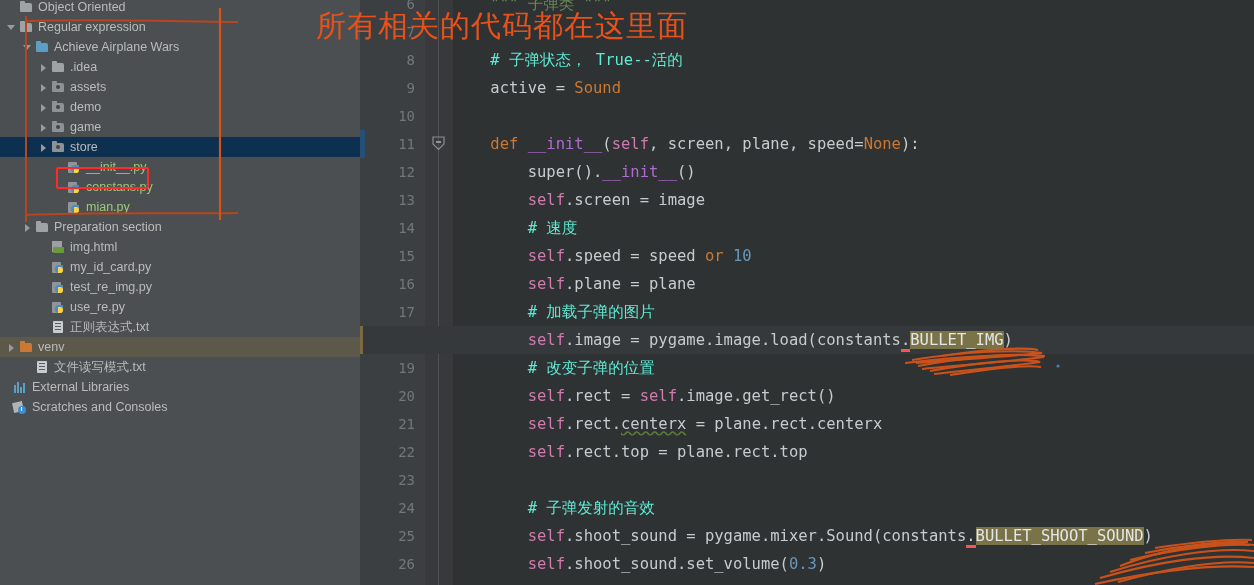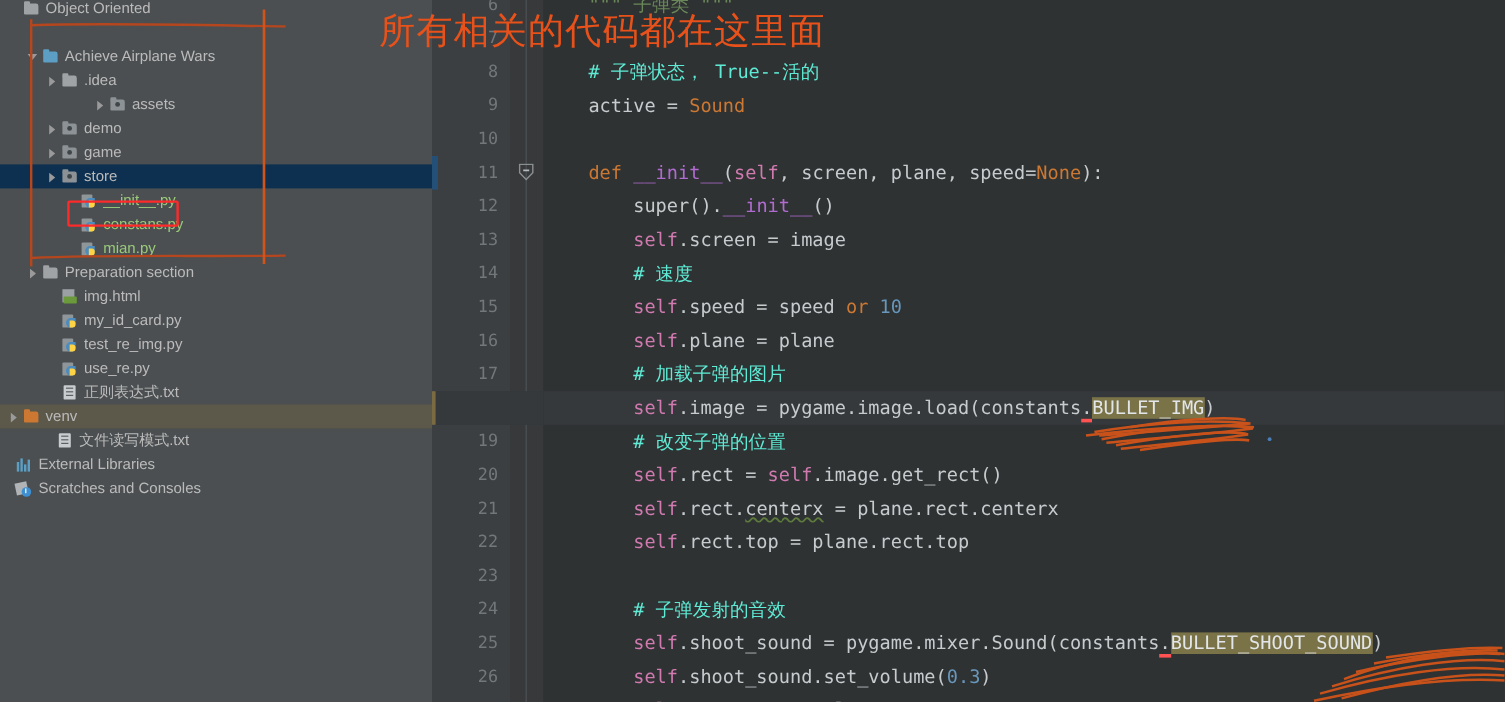--- a/index.html
+++ b/index.html
@@ -157,33 +157,39 @@
 
 <div class="app">
 
   <div class="sidebar" id="sidebar">
       <div class="tree-row" style="position: absolute; left: 0px; right: 0px; top: -3px;">
         <span style="width:6px;flex:0 0 6px"></span>
         <span class="arrow"></span>
         <span class="ico folder-gray"></span>
         <span class="lbl">Object Oriented</span>
       </div>
+      <div class="tree-row" style="position: absolute; left: 0px; right: 0px; top: 17px;">
+        <span style="width:6px;flex:0 0 6px"></span>
+        <span class="arrow open"></span>
+        <span class="ico folder-gray"></span>
+        <span class="lbl">Regular expression</span>
+      </div>
       <div class="tree-row" style="position: absolute; left: 0px; right: 0px; top: 37px;">
         <span style="width:22px;flex:0 0 22px"></span>
         <span class="arrow open"></span>
         <span class="ico folder-blue"></span>
         <span class="lbl">Achieve Airplane Wars</span>
       </div>
       <div class="tree-row" style="position: absolute; left: 0px; right: 0px; top: 57px;">
         <span style="width:38px;flex:0 0 38px"></span>
         <span class="arrow closed"></span>
         <span class="ico folder-gray"></span>
         <span class="lbl">.idea</span>
       </div>
-      <div class="tree-row" style="position: absolute; left: 0px; right: 0px; top: 77px; margin-left: 40px;">
+      <div class="tree-row" style="position: absolute; left: 0px; right: 0px; top: 77px;">
         <span style="width:38px;flex:0 0 38px"></span>
         <span class="arrow closed"></span>
         <span class="ico folder-src">
           <span class="dot"></span>
         </span>
         <span class="lbl">assets</span>
       </div>
       <div class="tree-row" style="position: absolute; left: 0px; right: 0px; top: 97px;">
         <span style="width:38px;flex:0 0 38px"></span>
         <span class="arrow closed"></span>
@@ -291,21 +297,21 @@
           <span class="tl"></span>
         </span>
         <span class="lbl">正则表达式.txt</span>
       </div>
       <div class="tree-row hov" style="position: absolute; left: 0px; right: 0px; top: 337px;">
         <span style="width:6px;flex:0 0 6px"></span>
         <span class="arrow closed"></span>
         <span class="ico folder-orange"></span>
         <span class="lbl">venv</span>
       </div>
-      <div class="tree-row" style="position: absolute; left: 0px; right: 0px; top: 357px; padding-left: 12px;">
+      <div class="tree-row" style="position: absolute; left: 0px; right: 0px; top: 357px;">
         <span style="width:22px;flex:0 0 22px"></span>
         <span class="arrow"></span>
         <span class="ico txt">
           <span class="tb"></span>
           <span class="tl"></span>
         </span>
         <span class="lbl">文件读写模式.txt</span>
       </div>
       <div class="tree-row" style="position: absolute; left: 0px; right: 0px; top: 377px;">
         <span style="width:0px;flex:0 0 0px"></span>

